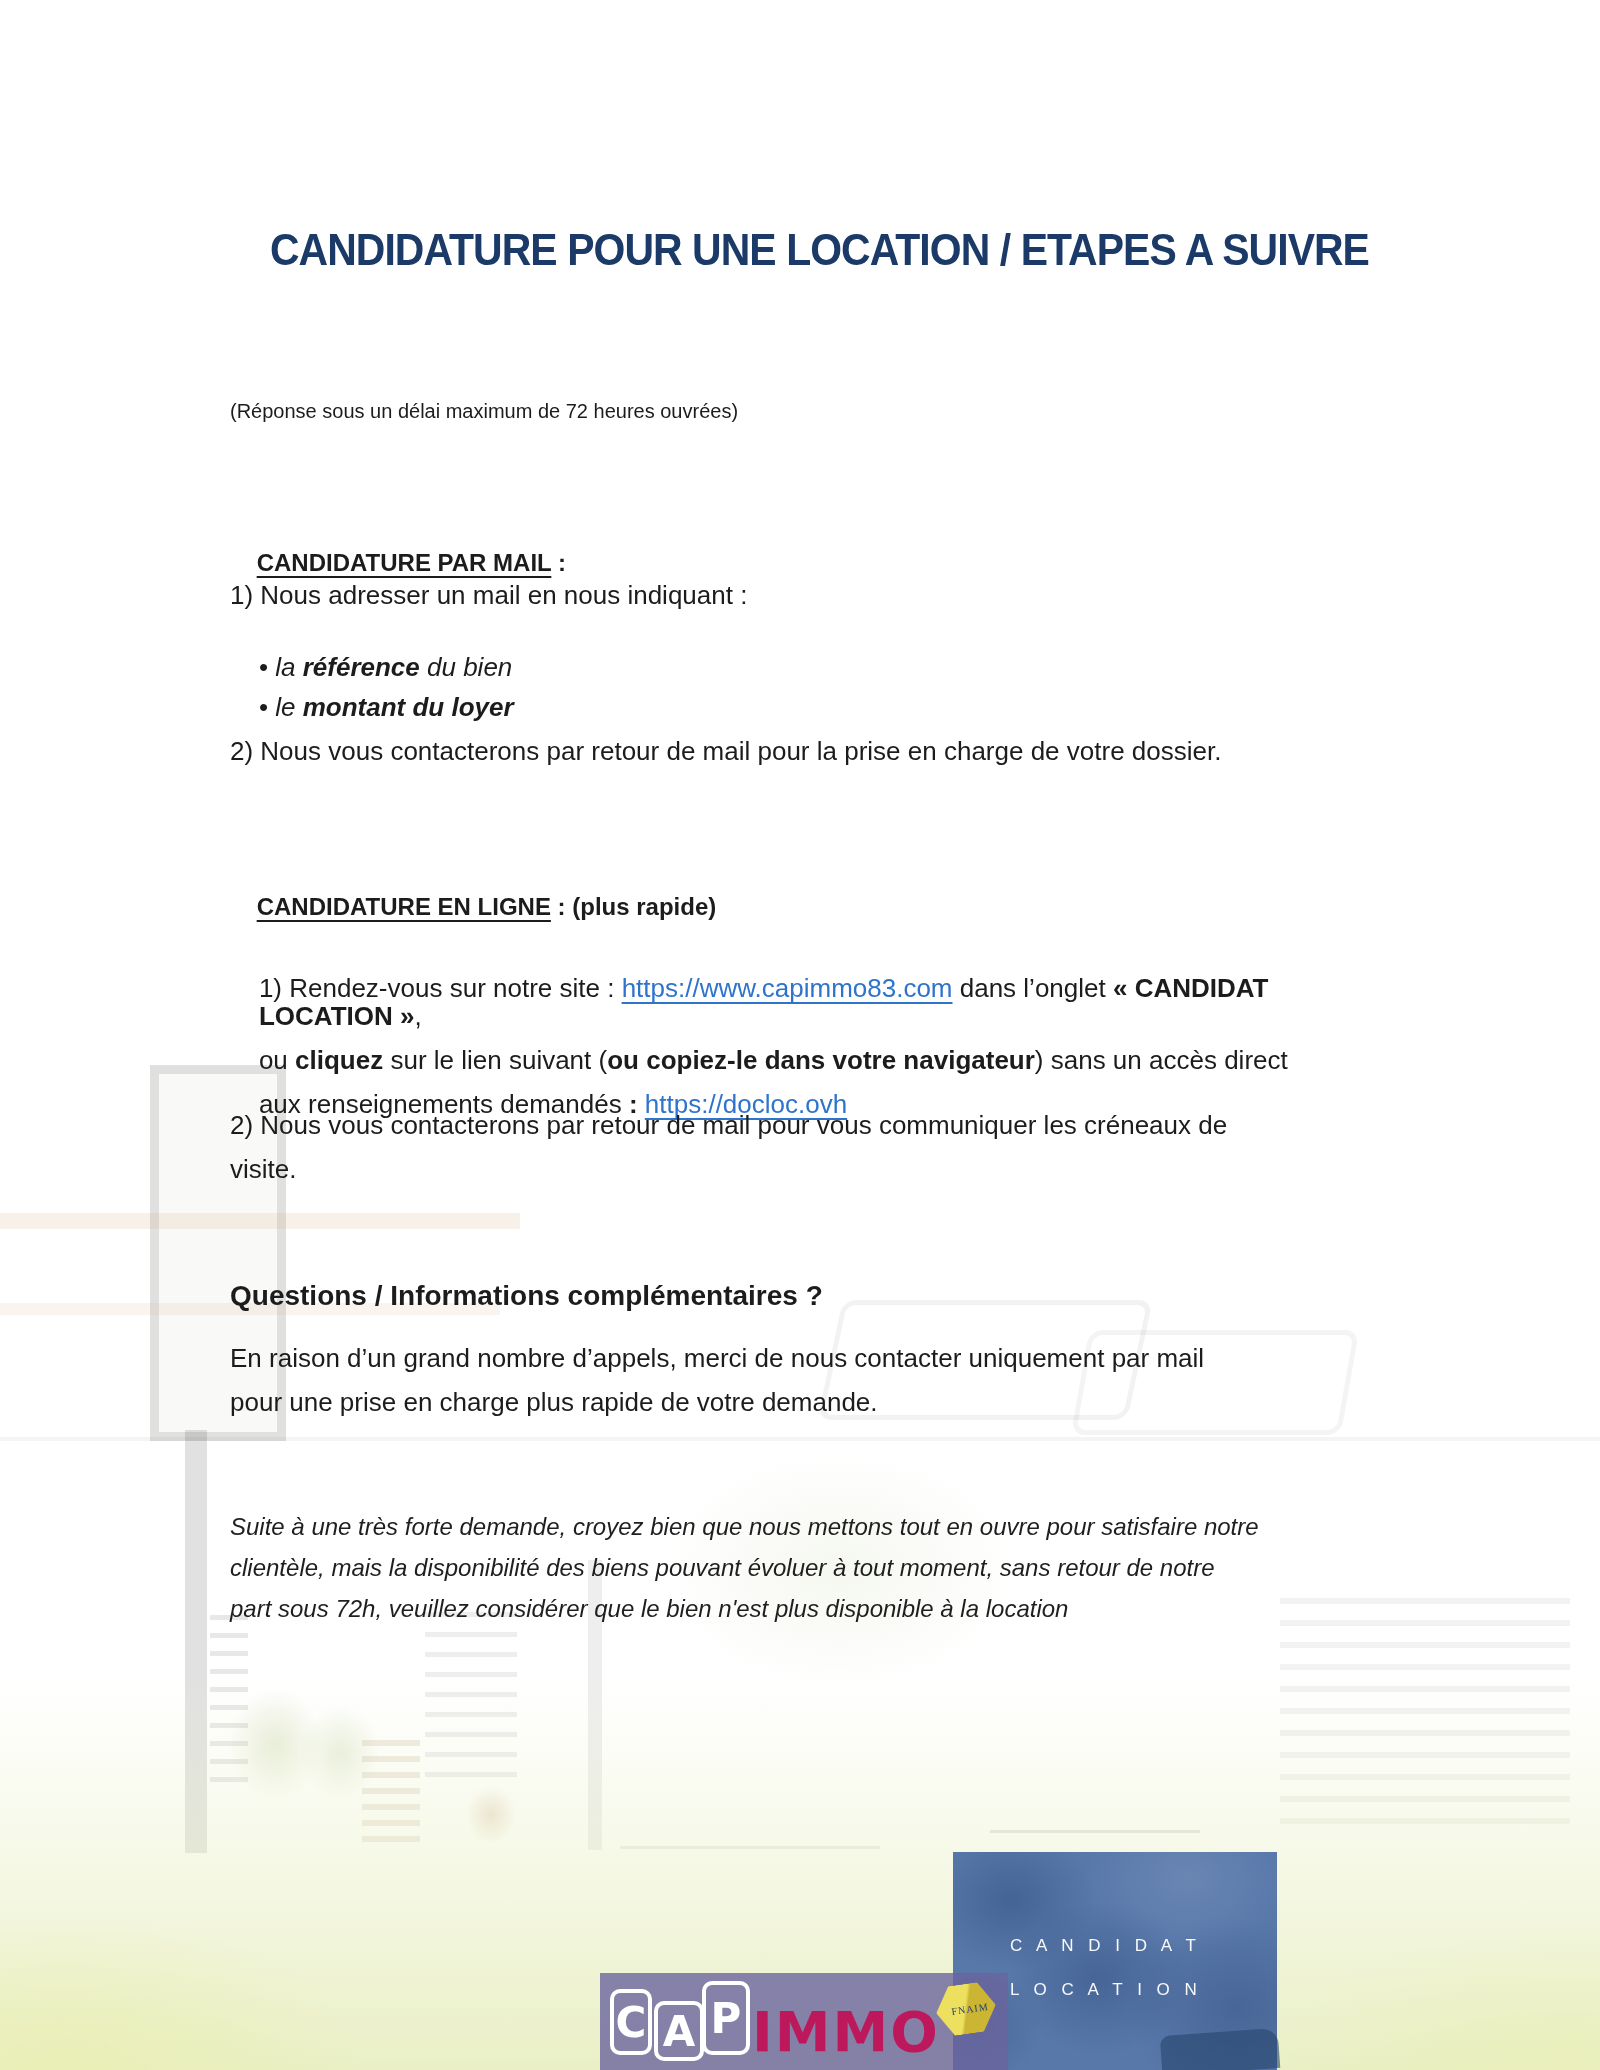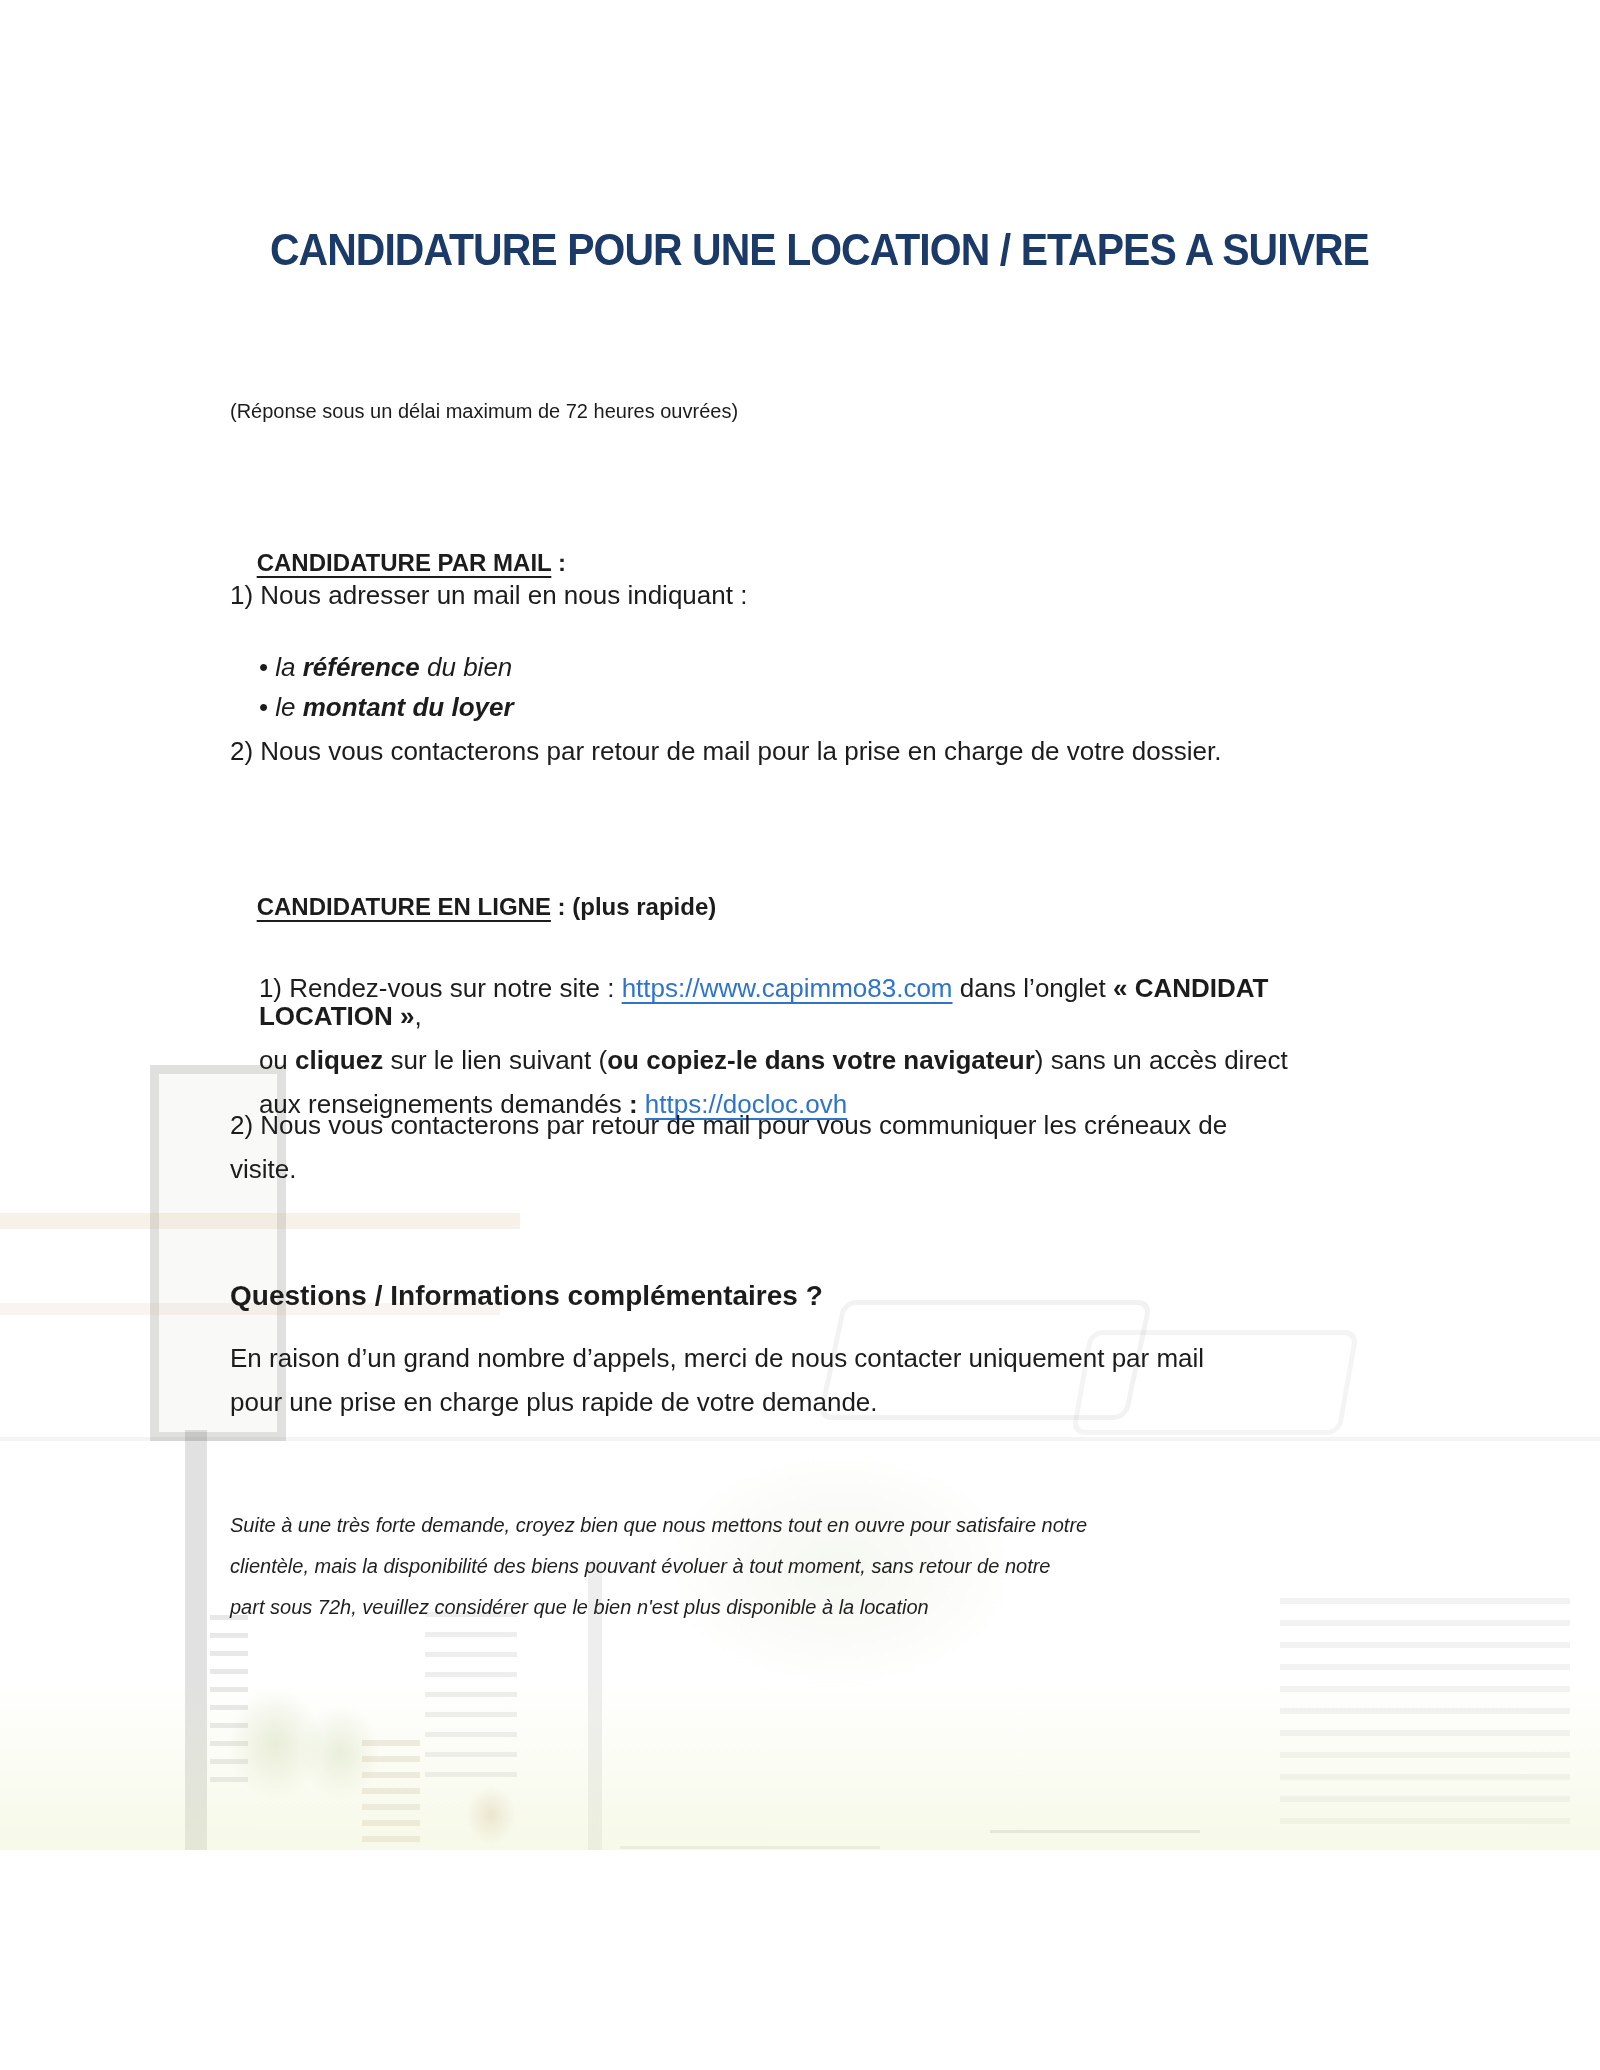--- a/index.html
+++ b/index.html
@@ -1,17 +1,17 @@
 <!DOCTYPE html>
 <html><head>
 <meta charset="utf-8">
 <style>
   html,body{margin:0;padding:0;background:#ffffff;}
   .page{
-    position:relative;width:1600px;height:1850px;background:#ffffff;overflow:hidden;
+    position:relative;width:1600px;height:2070px;background:#ffffff;overflow:hidden;
     font-family:"Liberation Sans",sans-serif;color:#1c1c1c;
   }
   
   .photo{position:absolute;inset:0;z-index:0;pointer-events:none;}
   .ph{position:absolute;}
   .ph-door{left:150px;top:1065px;width:118px;height:358px;border:9px solid rgba(125,125,125,.20);background:rgba(244,244,240,.5);}
   .ph-rail1{left:0;top:1213px;width:520px;height:16px;background:rgba(216,176,140,.18);}
   .ph-rail2{left:0;top:1303px;width:500px;height:12px;background:rgba(216,176,140,.14);}
   .ph-postA{left:185px;top:1430px;width:22px;height:423px;background:rgba(70,70,70,.16);}
   .ph-postB{left:588px;top:1560px;width:14px;height:290px;background:rgba(90,90,90,.10);}
@@ -45,21 +45,21 @@
   .contact-line{top:340px;font-size:34px;}
   .contact-head{font-weight:bold;text-decoration:underline;text-decoration-thickness:3px;text-underline-offset:7px;}
   .link{color:#2e74cc;text-decoration:underline;text-decoration-thickness:2px;text-underline-offset:5px;cursor:pointer;}
   .note{top:399px;font-size:20px;}
   .hsec{font-weight:bold;font-size:24px;}
   .hsec .u{text-decoration:underline;text-decoration-thickness:2px;text-underline-offset:5px;}
   .bd{font-weight:bold;}
   .it{font-style:italic;}
   .bullet-glyph{font-size:26px;}
   .qhead{font-weight:bold;font-size:28px;}
-  .notice{font-style:italic;font-size:20px;color:#1f1f1f;}
+  .notice{font-style:italic;font-size:24px;color:#1f1f1f;}
   
   .cand-box{
     position:absolute;left:953px;top:1852px;width:324px;height:218px;z-index:3;
     background-color:#5878aa;
     background-image:
       radial-gradient(120px 100px at 18% 22%,rgba(36,66,116,.38),rgba(0,0,0,0) 70%),
       radial-gradient(150px 110px at 72% 12%,rgba(255,255,255,.10),rgba(0,0,0,0) 70%),
       radial-gradient(130px 110px at 45% 58%,rgba(34,62,110,.32),rgba(0,0,0,0) 70%),
       radial-gradient(160px 130px at 88% 72%,rgba(30,56,100,.28),rgba(0,0,0,0) 70%),
       radial-gradient(90px 80px at 8% 80%,rgba(40,70,118,.30),rgba(0,0,0,0) 70%);

